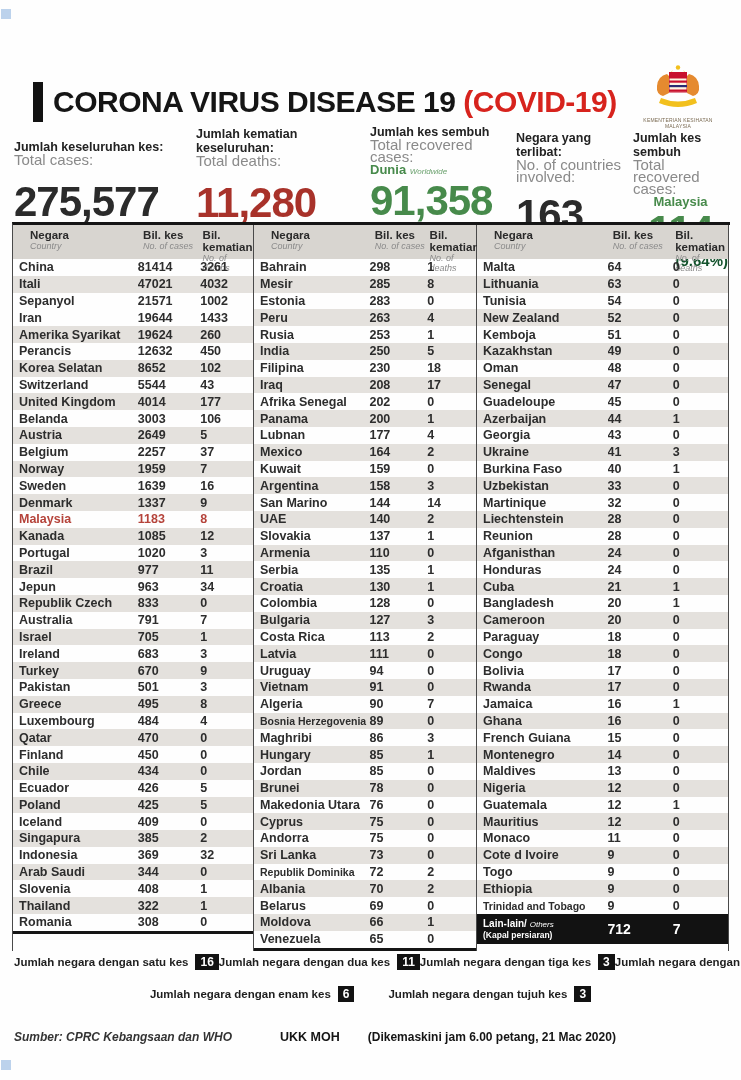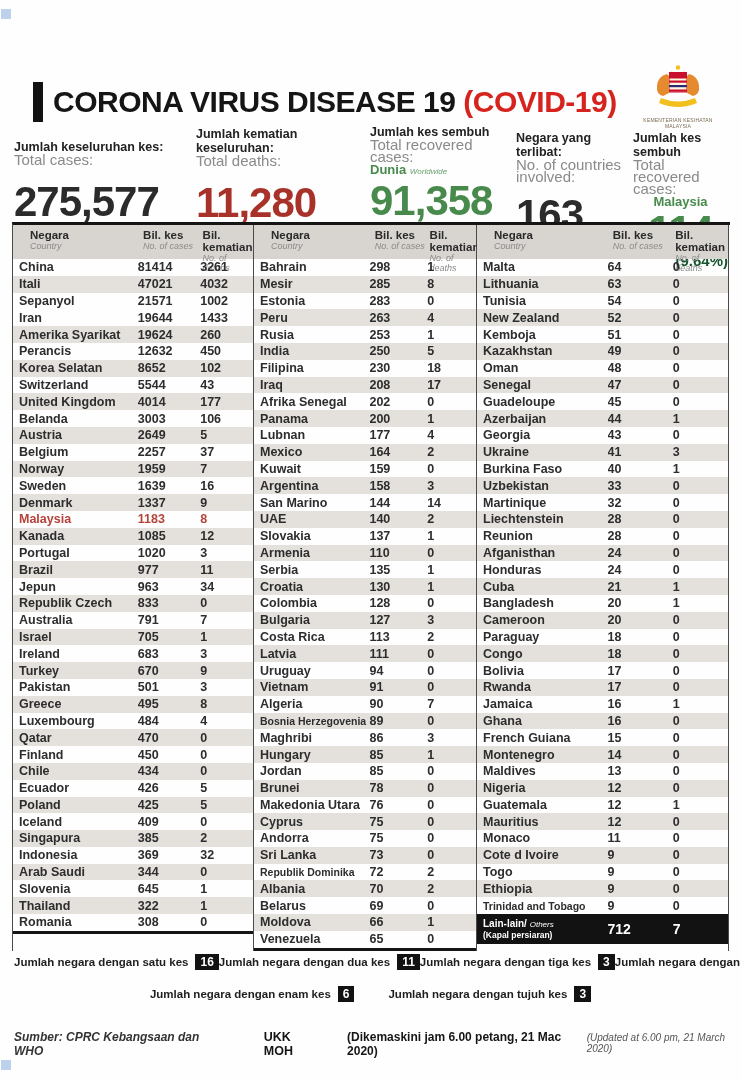--- a/index.html
+++ b/index.html
@@ -337,21 +337,21 @@
           <div class="tcell c1">369</div>
           <div class="tcell c2">32</div>
         </div>
         <div class="trow alt">
           <div class="tcell c0">Arab Saudi</div>
           <div class="tcell c1">344</div>
           <div class="tcell c2">0</div>
         </div>
         <div class="trow">
           <div class="tcell c0">Slovenia</div>
-          <div class="tcell c1">645</div>
+          <div class="tcell c1">408</div>
           <div class="tcell c2">1</div>
         </div>
         <div class="trow alt">
           <div class="tcell c0">Thailand</div>
           <div class="tcell c1">322</div>
           <div class="tcell c2">1</div>
         </div>
         <div class="trow">
           <div class="tcell c0">Romania</div>
           <div class="tcell c1">308</div>
@@ -832,14 +832,13 @@
   <div class="note">
       <span>Jumlah negara dengan tujuh kes</span>
       <span class="badge">3</span>
     </div>
 </div>
 
 <div class="footer">
   <span class="src">Sumber: CPRC Kebangsaan dan WHO</span>
   <span class="org">UKK MOH</span>
   <span class="upd-my">(Dikemaskini  jam 6.00 petang, 21 Mac 2020)</span>
-  <span class="upd-en">(Updated at 6.00 pm, 21 March 2020)</span>
 </div>
 
 </body></html>

